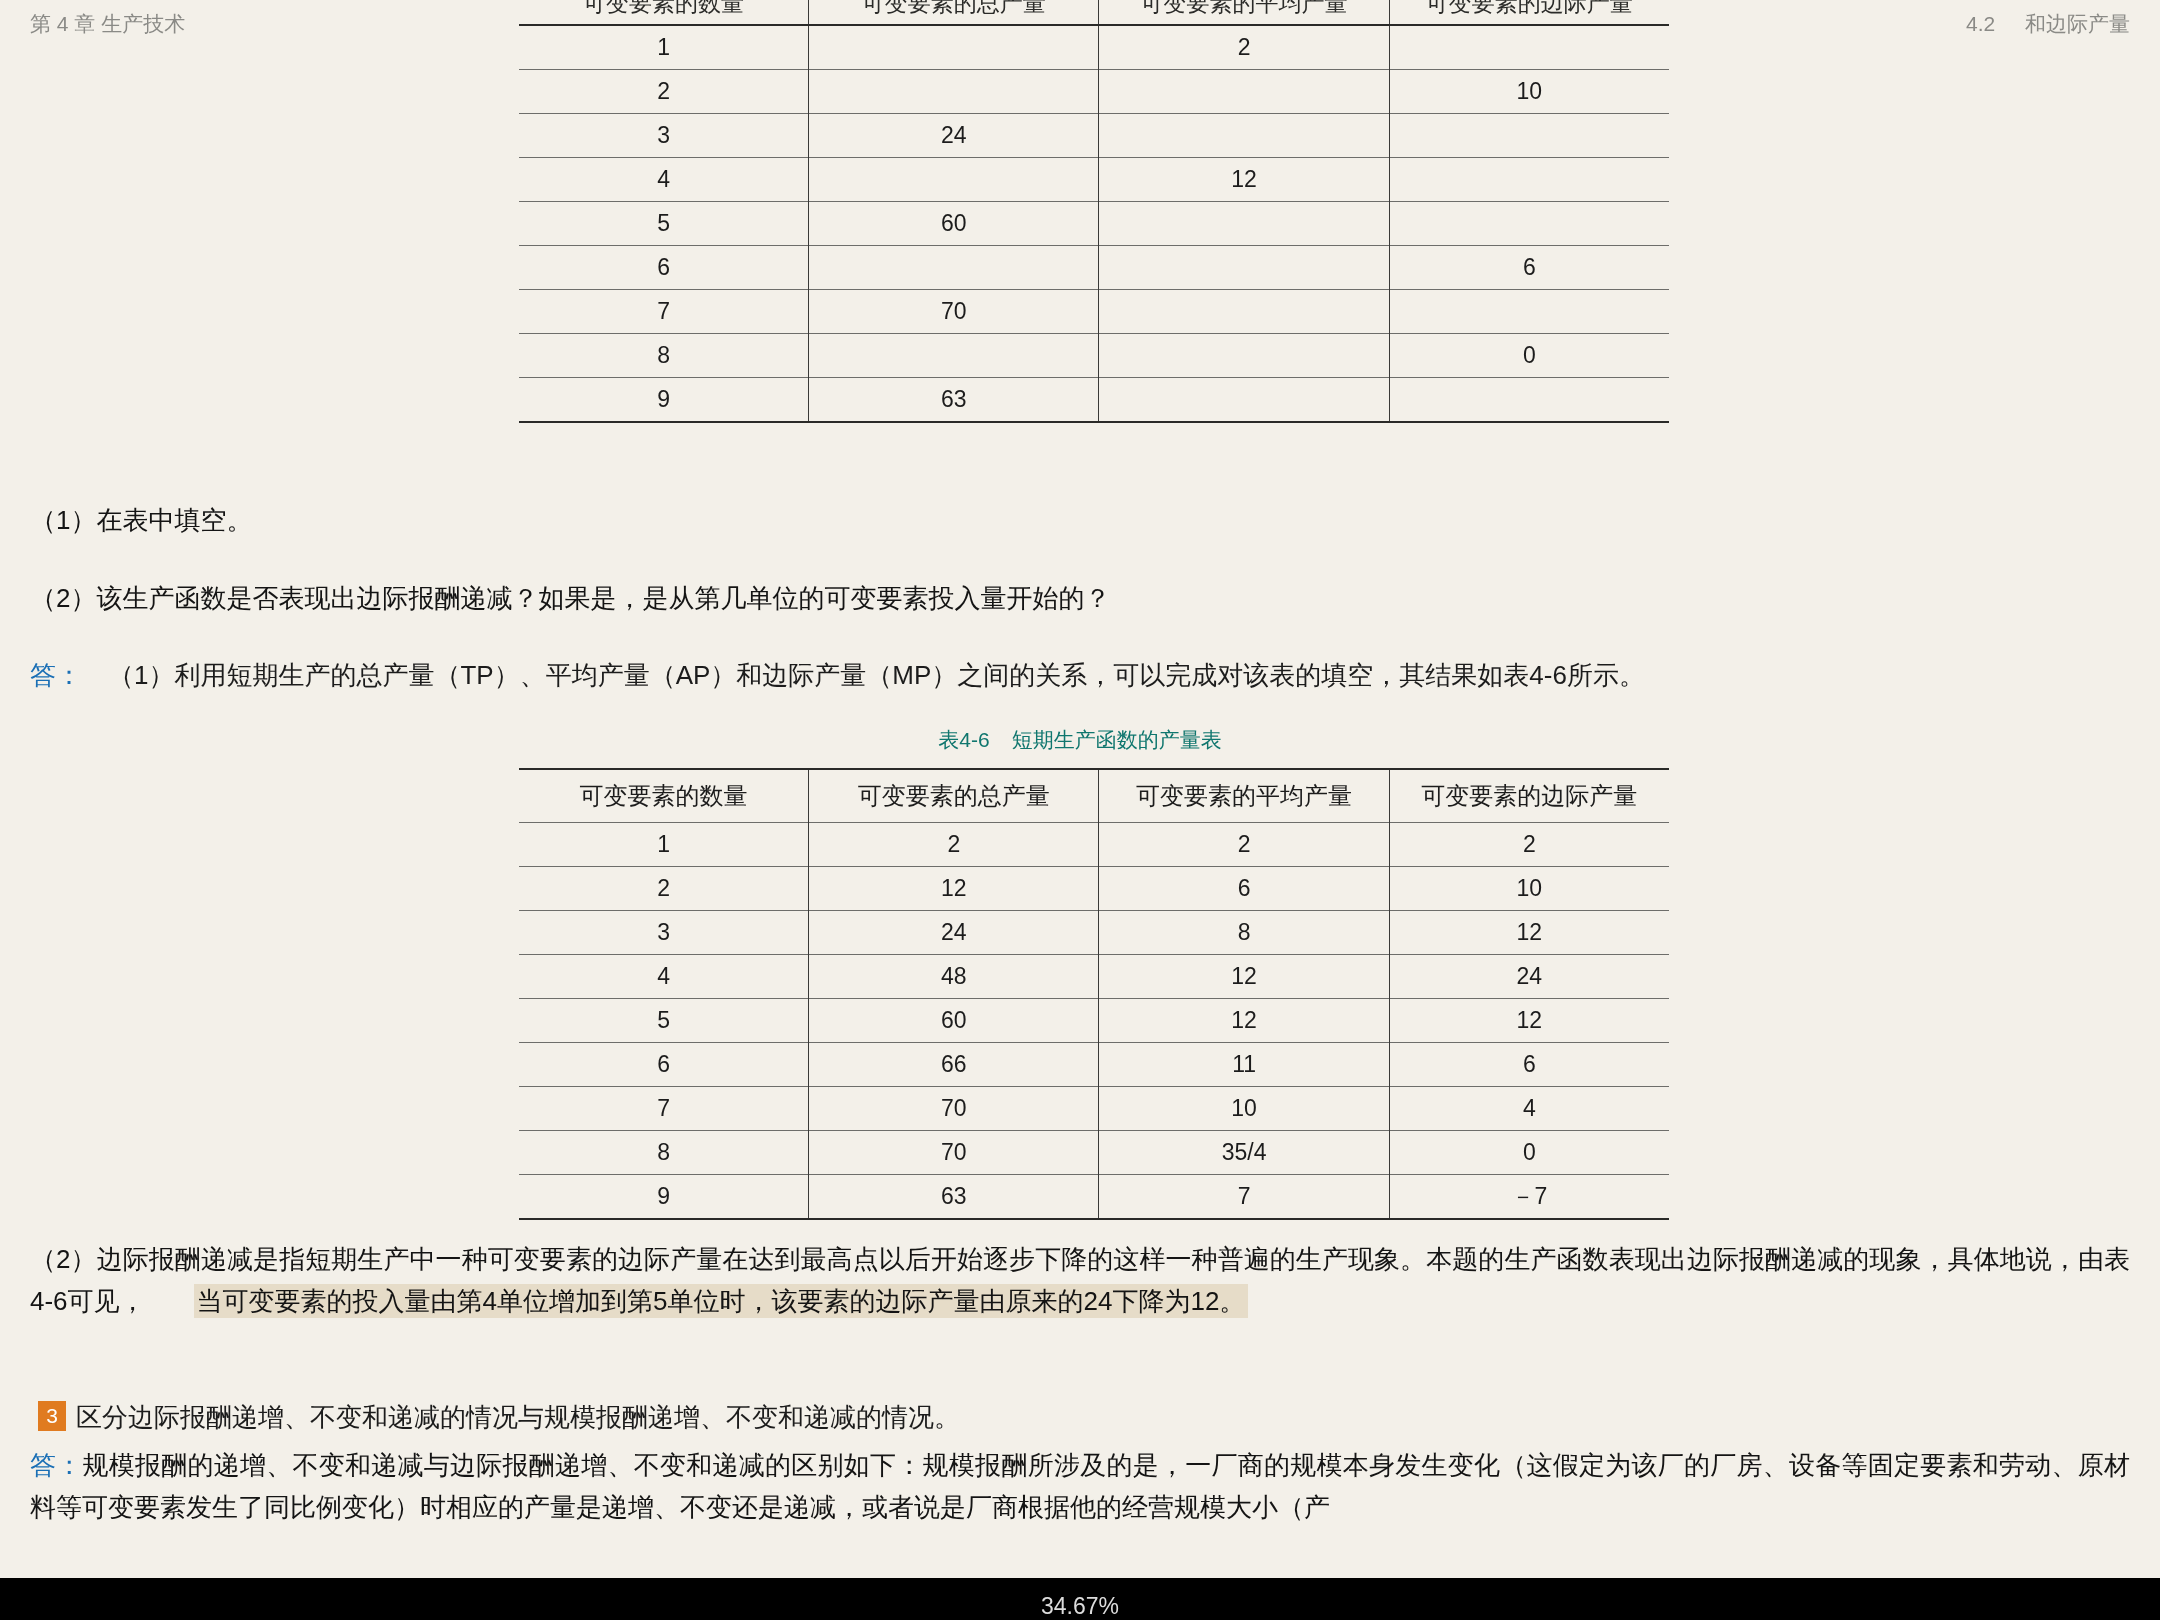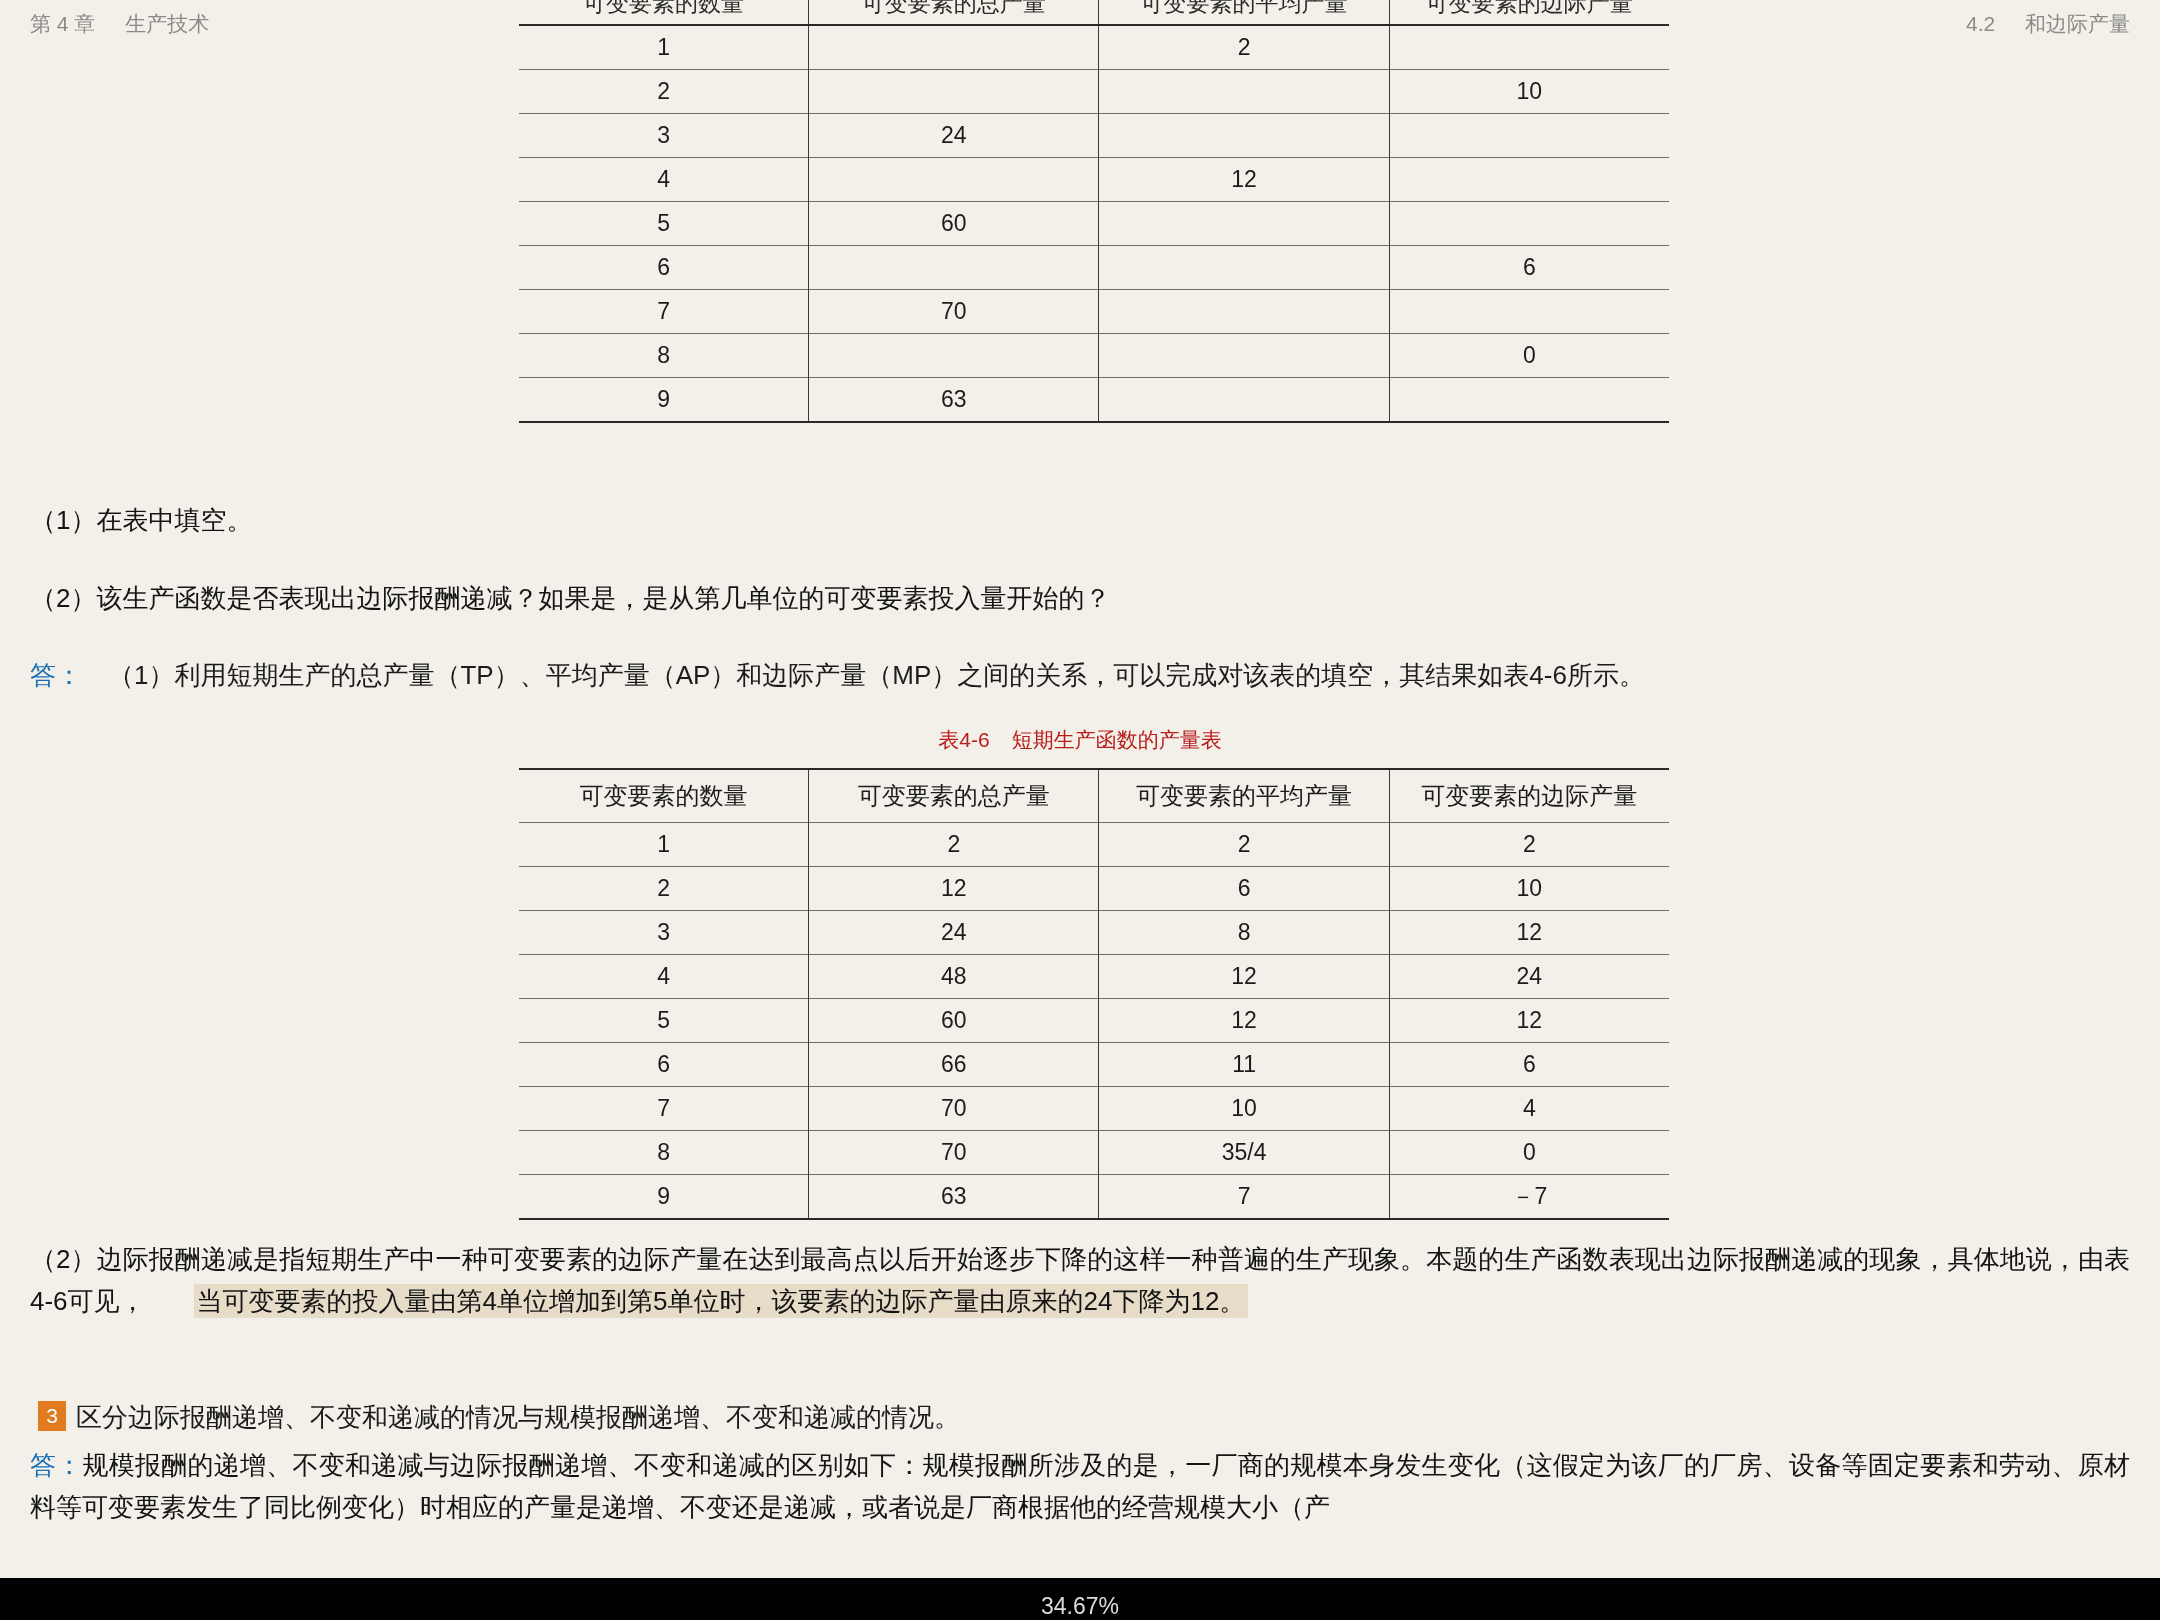--- a/index.html
+++ b/index.html
@@ -31,21 +31,21 @@
     height: 34px;
     font-size: 21px;
     color: #8a8a86;
   }
   .header .left {
     position: absolute;
     left: 30px;
     top: 0;
     white-space: nowrap;
   }
-  .header .left .chap { margin-right: 24px; }
+  .header .left .chap { }
   .header .right {
     position: absolute;
     right: 30px;
     top: 0;
     white-space: nowrap;
   }
   .header .right .sec { margin-right: 24px; }
 
   
   .tbl {
@@ -106,21 +106,21 @@
   .ans-label { color: #1a6fb5; }
 
   
   .tbl-caption {
     position: absolute;
     top: 726px;
     left: 0;
     width: 2160px;
     text-align: center;
     font-size: 21px;
-    color: #b91c1c;
+    color: #0f766e;
   }
   .tbl-caption .gap { display: inline-block; width: 22px; }
 
   .table-main {
     position: absolute;
     left: 519px;
     top: 768px;
     width: 1150px;
   }
   .table-main .hdr td {

